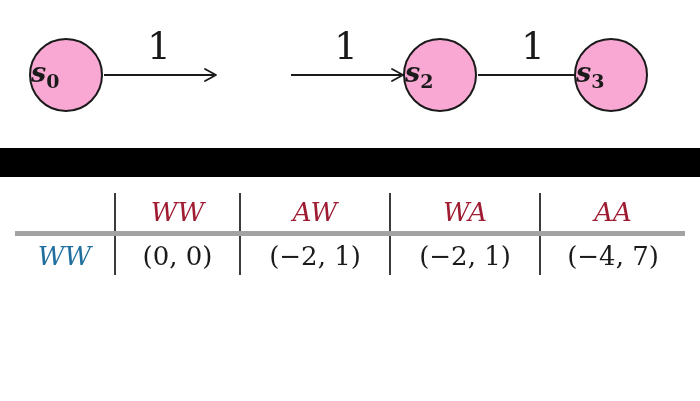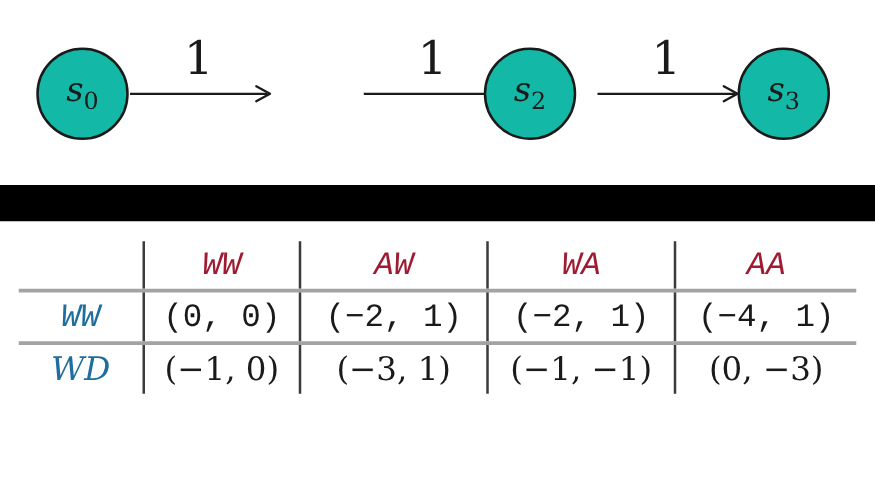--- a/index.html
+++ b/index.html
@@ -25,40 +25,41 @@
     left: 0; top: 0;
   }
   .state {
     position: absolute;
     top: 38px;
     width: 74px;
     height: 74px;
     border: 2px solid #1a1a1a;
     border-radius: 50%;
     box-sizing: border-box;
-    background: #14b8a6;
+    background: #f9a8d4;
     display: flex;
     align-items: center;
-    justify-content: center;
+    justify-content: flex-start;
+    font-weight: bold;
   }
   .state .slabel {
     font-style: italic;
     font-size: 27px;
     line-height: 1;
   }
   .state .slabel sub {
     font-style: normal;
     font-size: 19px;
     vertical-align: -6px;
     line-height: 1;
   }
   .state-0 { left: 29px; }
   .state-1 { left: 216px; }
-  .state-2 { left: 387px; }
-  .state-3 { left: 590px; }
+  .state-2 { left: 403px; }
+  .state-3 { left: 574px; }
   .edge-label {
     position: absolute;
     top: 28px;
     width: 60px;
     text-align: center;
     font-size: 37px;
     line-height: 1;
     color: #1a1a1a;
   }
   .edge-label-0 { left: 129px; }
@@ -94,22 +95,21 @@
   .payoff tbody th {
     color: #1f6e9e;
     font-style: italic;
   }
   .payoff td,
   .payoff thead th + th {
     border-left: 2px solid #3b3b3b;
   }
   .payoff thead tr,
   .payoff tbody tr:not(:last-child) {
-    border-bottom: 3px solid #a3a3a3;
-    font-family: Liberation Mono, monospace;
+    border-bottom: 5px solid #a3a3a3;
   }
 </style>
 </head>
 <body>
 
 <div class="diagram">
   <svg class="arrows" width="700" height="148" viewBox="0 0 700 148">
     <g stroke="#1a1a1a" stroke-width="1.8" fill="none">
       <line x1="104" y1="75" x2="214" y2="75"></line>
       <path d="M 205 69 L 216 75 L 205 81" stroke-linejoin="round" stroke-linecap="round"></path>
@@ -157,23 +157,16 @@
       <th>WA</th>
       <th>AA</th>
     </tr>
   </thead>
   <tbody>
     <tr>
       <th>WW</th>
       <td>(0, 0)</td>
       <td>(−2, 1)</td>
       <td>(−2, 1)</td>
-      <td>(−4, 1)</td>
-    </tr>
-    <tr>
-      <th>WD</th>
-      <td>(−1, 0)</td>
-      <td>(−3, 1)</td>
-      <td>(−1, −1)</td>
-      <td>(0, −3)</td>
+      <td>(−4, 7)</td>
     </tr>
   </tbody>
 </table>
 
 </body></html>

